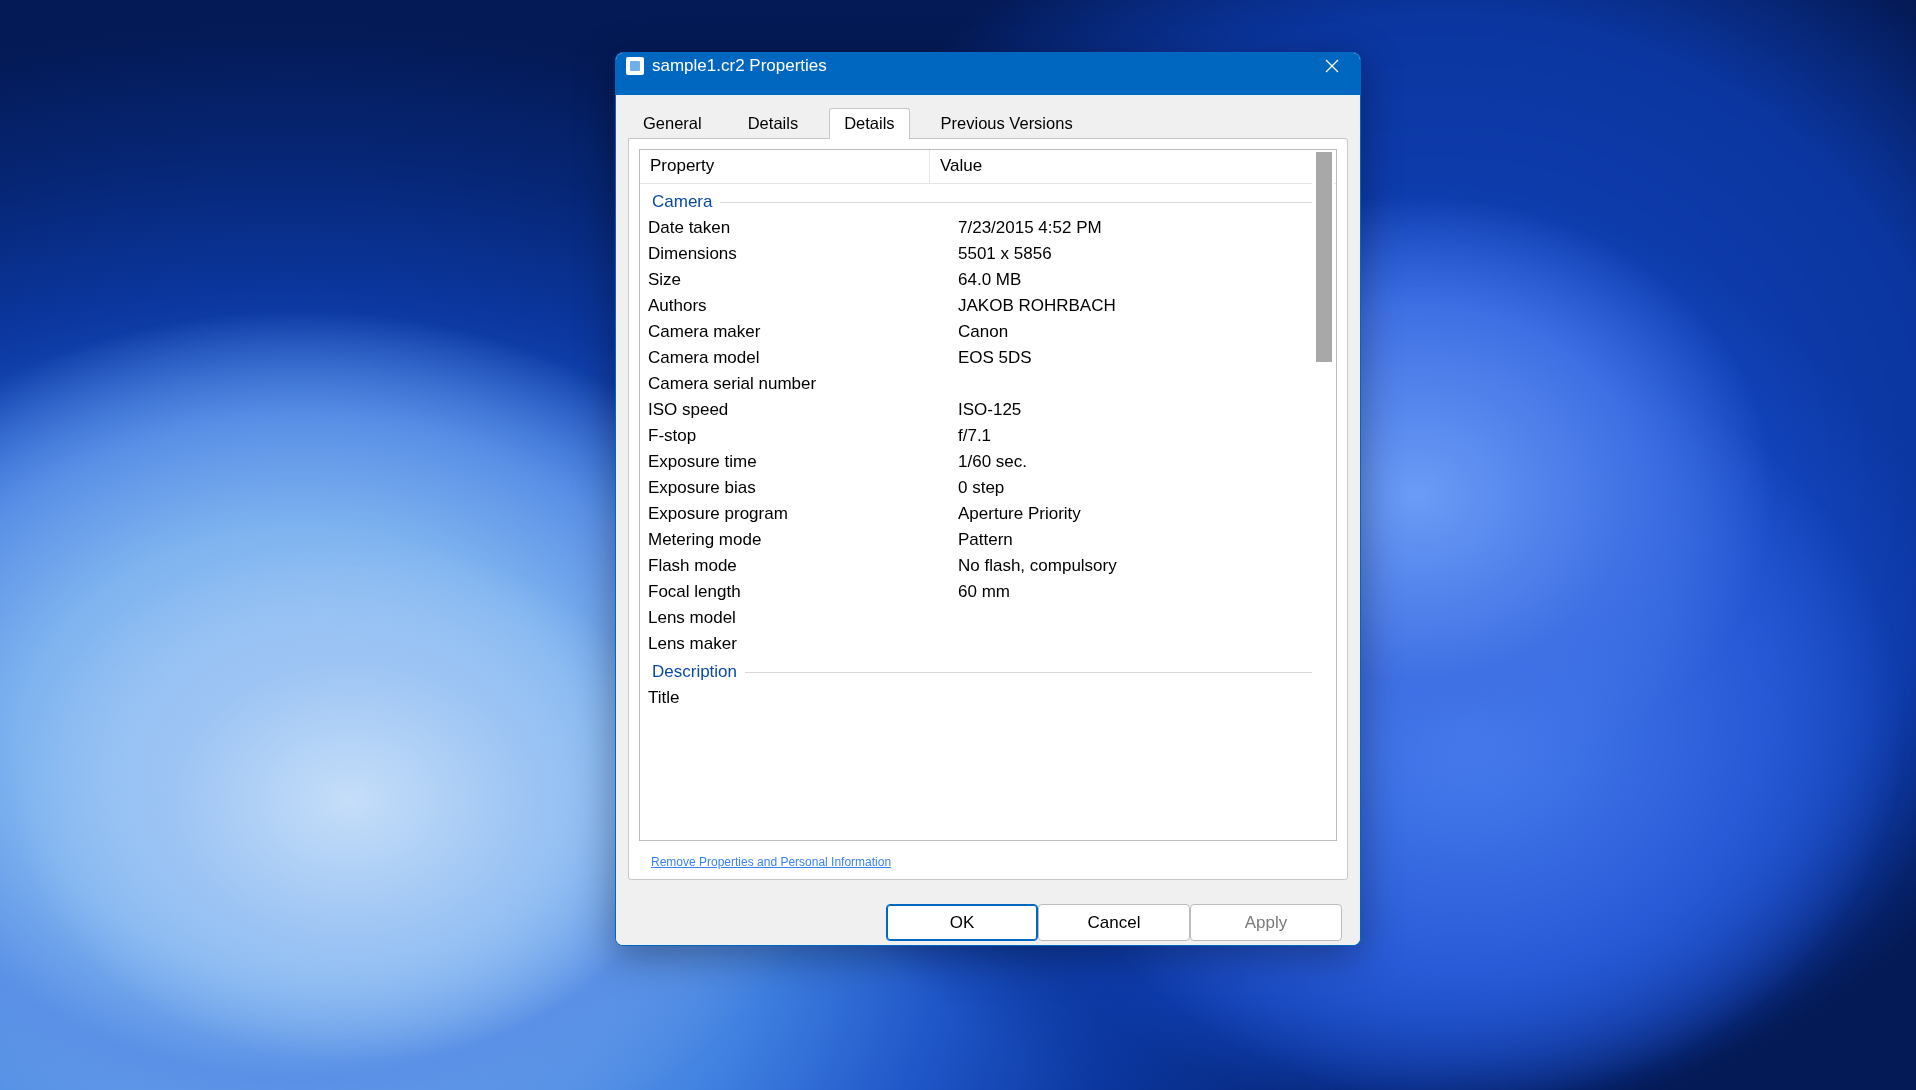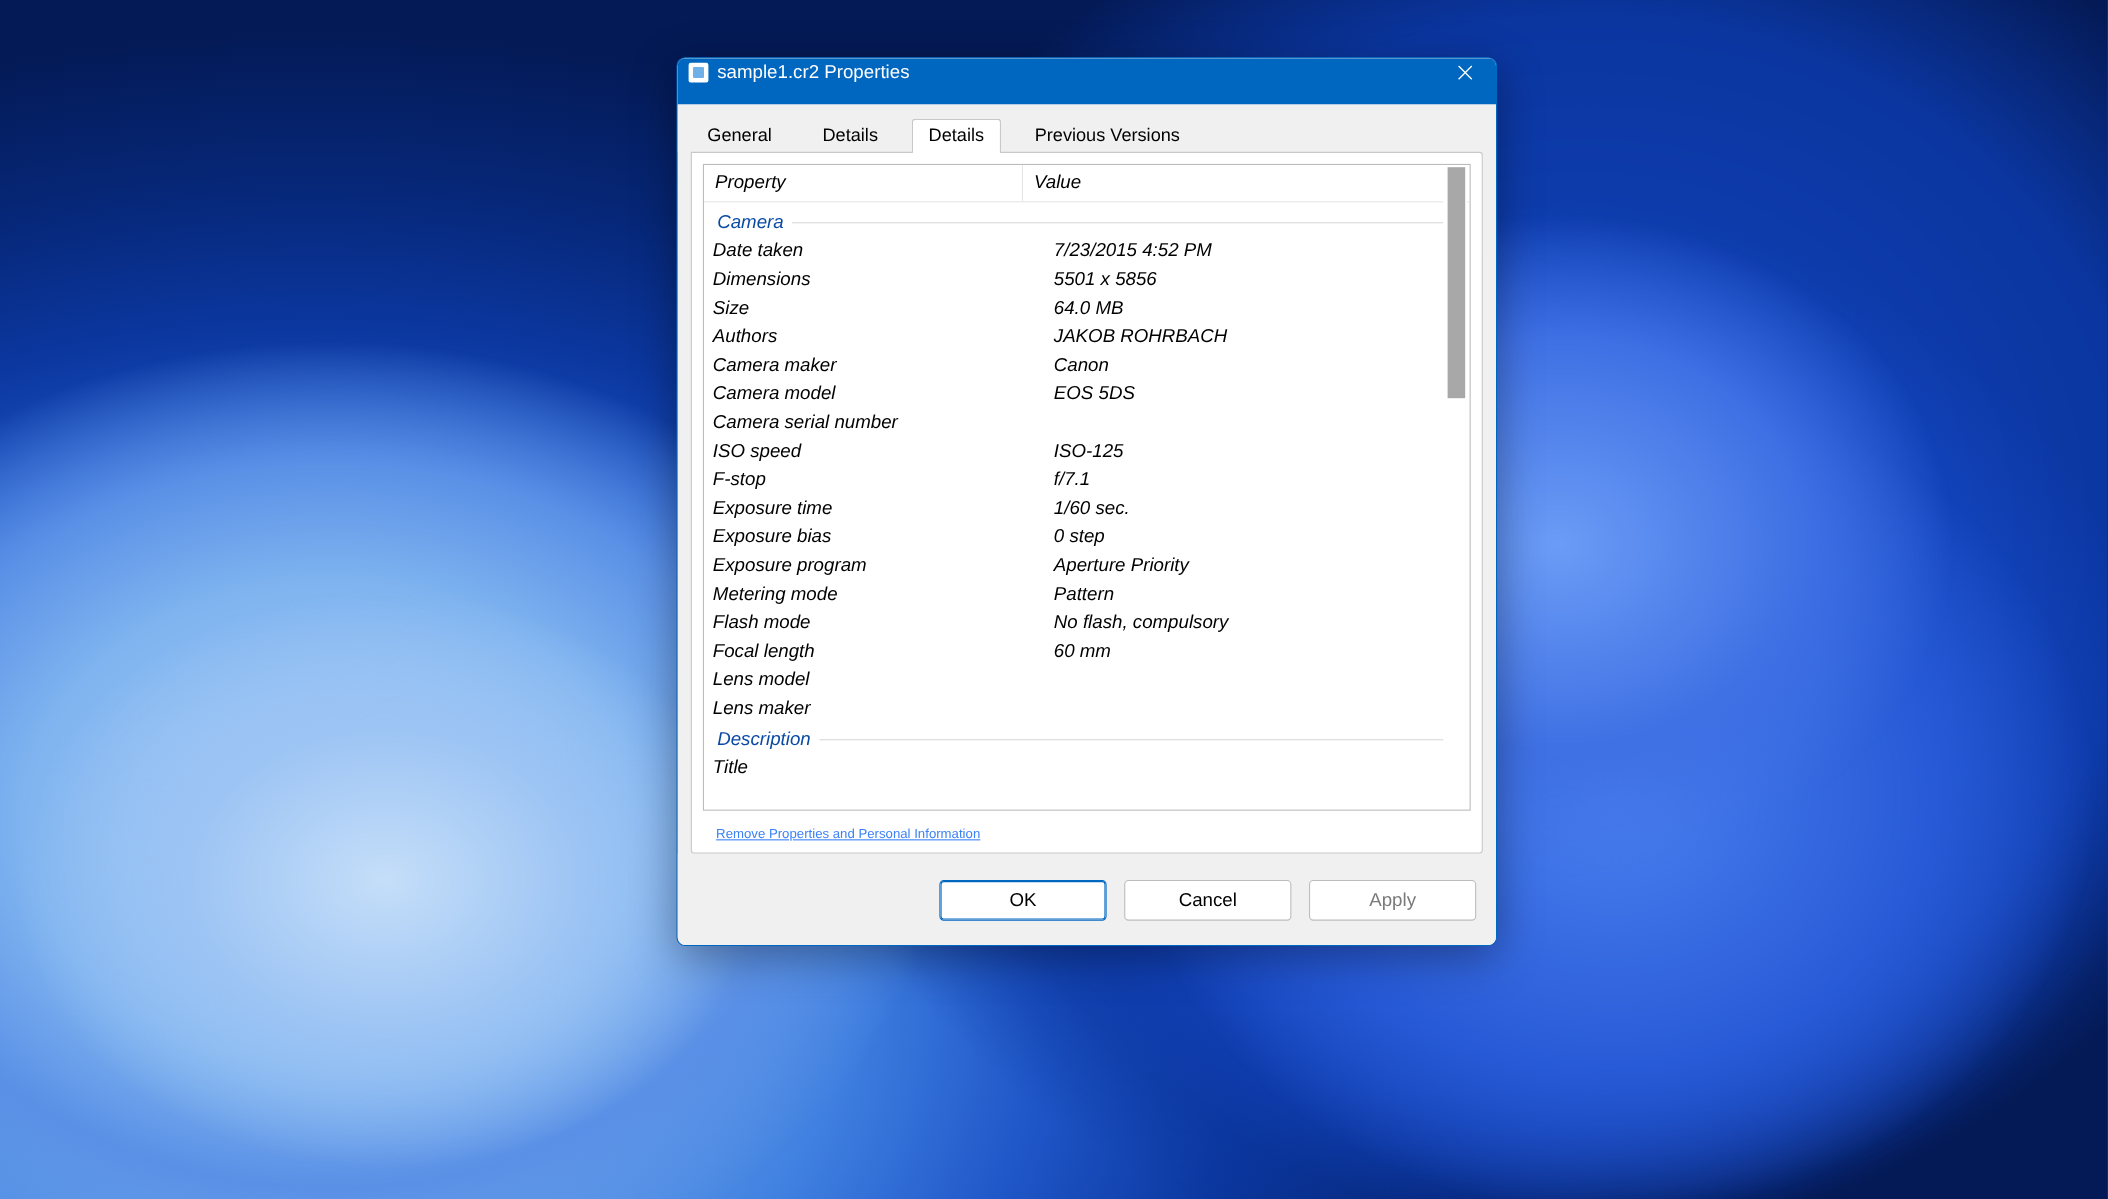--- a/index.html
+++ b/index.html
@@ -107,24 +107,23 @@
 .panel{
   margin: 0 12px 0 12px;
   background:#fff;
   border:1px solid #c8c8c8;
   border-radius:0 3px 3px 3px;
   padding: 10px;
   position:relative;
 }
 .details-list{
   border:1px solid #bcbcbc;
-  height: 588px;
+  height: 692px;
   background:#fff;
   position:relative;
-  font-style:italic;
 }
 .header-row{
   display:flex;
   border-bottom:1px solid #e5e5e5;
   font-size:17px;
   color:#000;
 }
 .header-row .cell{ padding:6px 10px 7px 10px; }
 .cell.prop { width:290px; border-right:1px solid #e5e5e5;}
 .cell.val  { flex:1; }
@@ -167,22 +166,21 @@
   margin: 14px 0 0 12px;
   color:#3b82f6;
   text-decoration:underline;
   font-size:12px;
   cursor:default;
 }
 
 .buttons{
   display:flex;
   justify-content:flex-end;
-  gap:16px;
-  padding: 24px 18px 22px 18px;
+  padding: 24px 18px 4px 18px;
   background:#f0f0f0;
 }
 .btn{
   width:152px;
   height:37px;
   font-size:17px;
   background:#fff;
   border:1px solid #bcbcbc;
   border-radius:4px;
   display:flex; align-items:center; justify-content:center;

